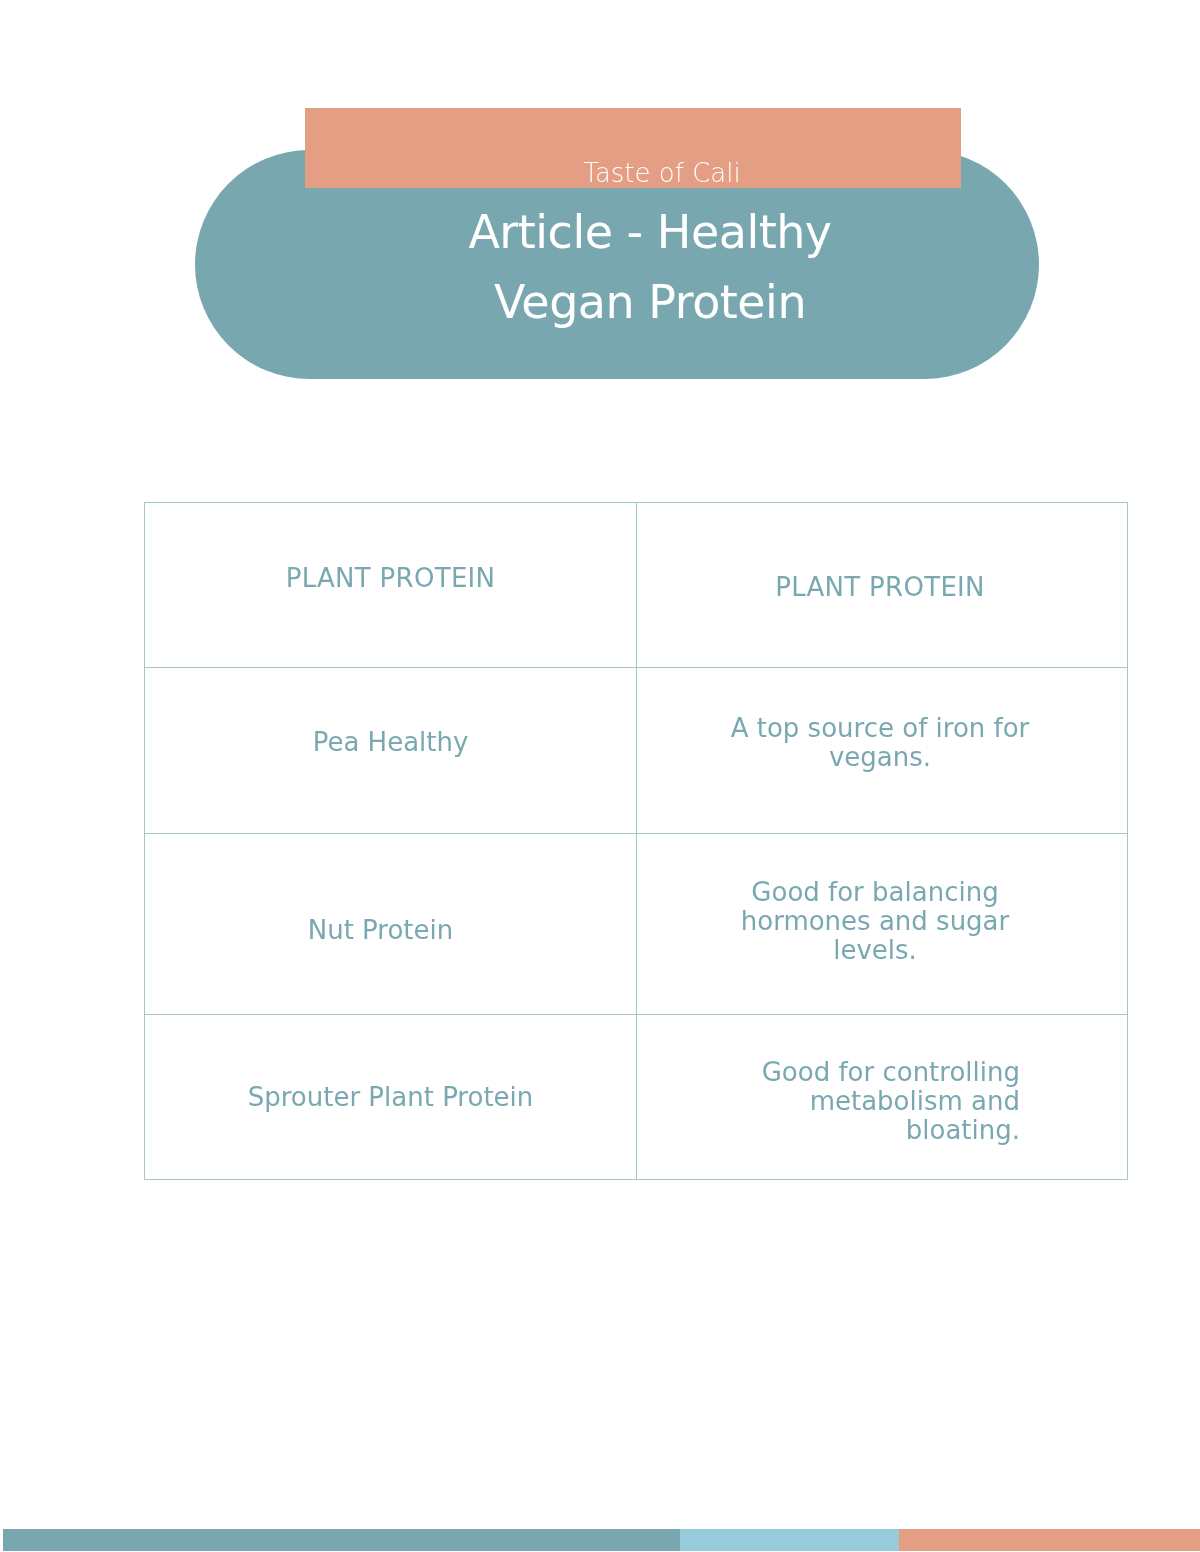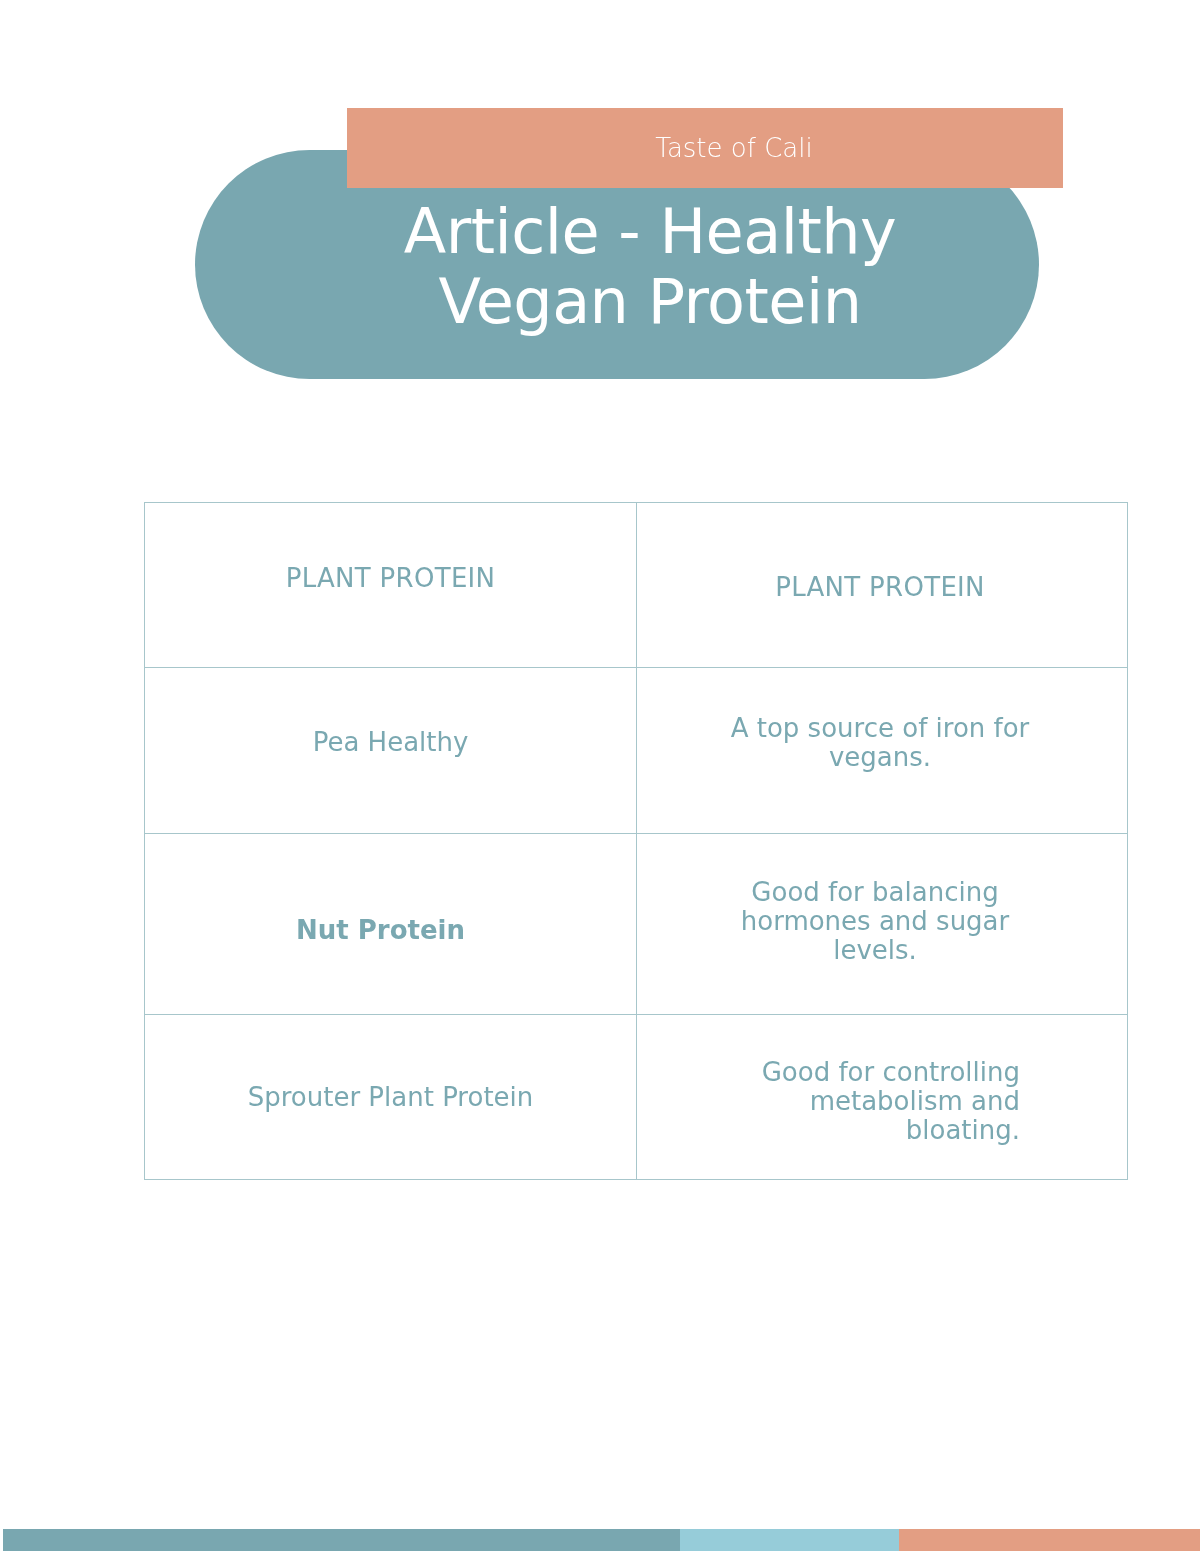--- a/index.html
+++ b/index.html
@@ -6,32 +6,32 @@
     body {
       width: 1200px; height: 1552px; position: relative;
       background: #ffffff; overflow: hidden;
       font-family: "DejaVu Sans", "Liberation Sans", sans-serif;
     }
     .pill {
       position: absolute; left: 195px; top: 150px; width: 844px; height: 229px;
       background: #79a7b0; border-radius: 115px;
     }
     .tag {
-      position: absolute; left: 305px; top: 108px; width: 716px; height: 80px;
+      position: absolute; left: 305px; top: 108px; width: 656px; height: 80px;
       background: #e39e83;
-      display: flex; align-items: center; justify-content: center; margin-left: 42px;
+      display: flex; align-items: flex-end; justify-content: center;
     }
     .tag span {
       color: #ffffff; font-size: 26px; font-weight: 300;
       padding-left: 58px;
     }
     .title {
       position: absolute; left: 330px; top: 197px; width: 640px;
       text-align: center; color: #ffffff;
-      font-size: 62px; line-height: 70px; font-weight: normal;
+      font-size: 46px; line-height: 70px; font-weight: normal;
       letter-spacing: -0.5px;
     }
     .tbl {
       position: absolute; left: 144px; top: 502px;
       border-collapse: collapse;
     }
     .tbl td {
       border: 1.5px solid #a7c6cb; padding: 0;
       text-align: center; vertical-align: middle;
       color: #7aa8b1; font-size: 26px; line-height: 29px; font-weight: normal;
@@ -74,21 +74,21 @@
   <tr class="r1">
     <td class="c1">
       <span style="position:relative; top:-8px;">Pea Healthy</span>
     </td>
     <td class="c2">
       <span class="cell-inner" style="max-width:330px; position:relative; top:-8px; left:-2px;">A top source of iron for vegans.</span>
     </td>
   </tr>
   <tr class="r2">
     <td class="c1">
-      <span style="position:relative; top:6px; left:-10px;font-weight:bold;">Nut Protein</span>
+      <span style="position:relative; top:6px; left:-10px;">Nut Protein</span>
     </td>
     <td class="c2">
       <span class="cell-inner" style="max-width:300px; position:relative; top:-3px; left:-7px;">Good for balancing hormones and sugar levels.</span>
     </td>
   </tr>
   <tr class="r3">
     <td class="c1">
       <span style="position:relative; top:0px;">Sprouter Plant Protein</span>
     </td>
     <td class="c2">

